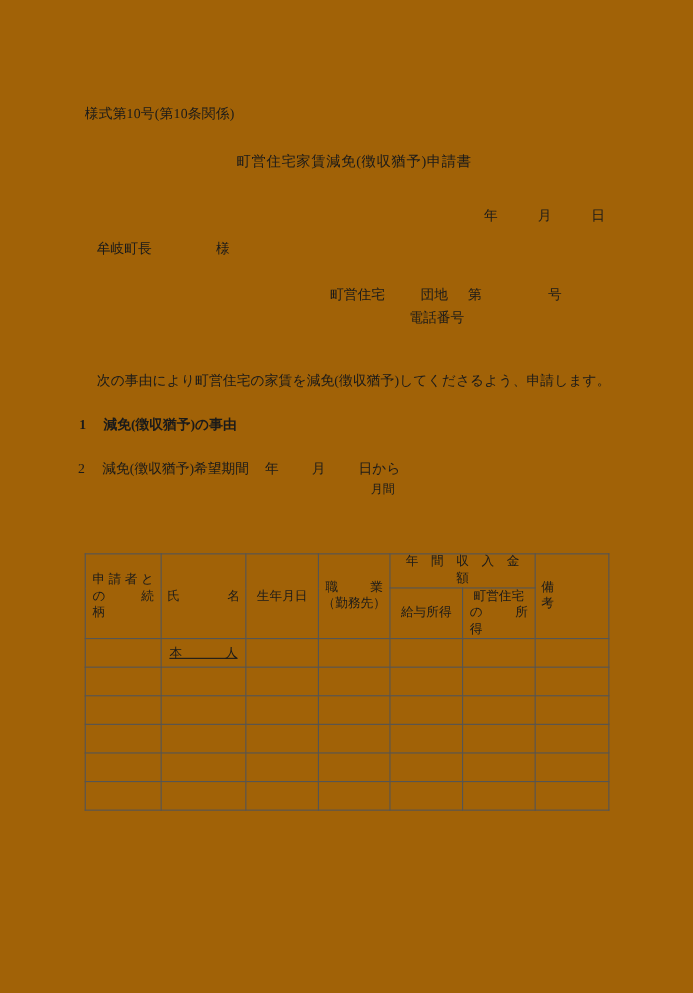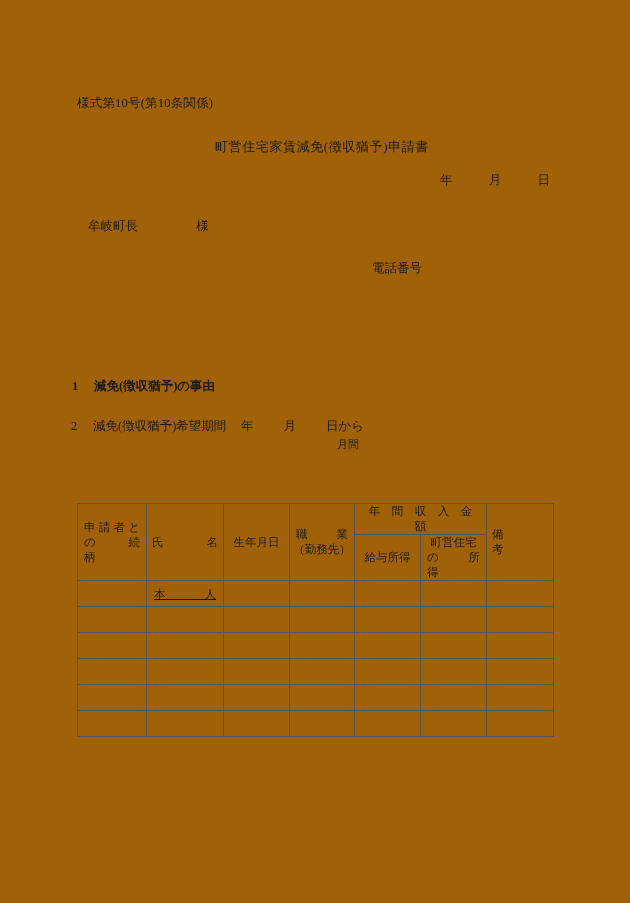--- a/index.html
+++ b/index.html
@@ -24,21 +24,21 @@
     left: 77px;  top: 95px;
     font-size: 12.5px;
     letter-spacing: 0.2px;
   }
   .doc-title {
     left: 215px; top: 138px;
     font-size: 13px;
     letter-spacing: 0.6px;
   }
   .date-line {
-    left: 440px; top: 172px;
+    left: 440px; top: 188px;
     font-size: 12.5px;
   }
   .date-line .sp { display:inline-block; width: 30px; }
 
   .addressee {
     left: 88px; top: 218px;
     font-size: 12.5px;
   }
   .addressee .sp { display:inline-block; width: 52px; }
 
@@ -133,25 +133,35 @@
     <span>日</span>
   </div>
 
   <div class="abs addressee">
     <span>牟岐町長</span>
     <span class="sp"></span>
     <span>様</span>
   </div>
 
   <div class="abs applicant-block">
+    <span class="row ap-indent-1">
+      <span>町営住宅</span>
+      <span class="gap-md"></span>
+      <span>団地</span>
+      <span class="gap-sm"></span>
+      <span>第</span>
+      <span class="gap-lg"></span>
+      <span>号</span>
+    </span>
     <span class="row ap-indent-3">
       <span>電話番号</span>
     </span>
   </div>
 
+  <div class="abs lead-sentence">次の事由により町営住宅の家賃を減免(徴収猶予)してくださるよう、申請します。</div>
 
   <div class="abs item item-1">
     <span class="num">1</span><span>減免(徴収猶予)の事由</span>
   </div>
 
   <div class="abs item item-2">
     <span class="num">2</span><span class="p1">減免(徴収猶予)希望期間</span><span>年</span><span class="sp"></span><span>月</span><span class="sp"></span><span>日から</span>
   </div>
 
   <div class="abs sub-2">月間</div>

